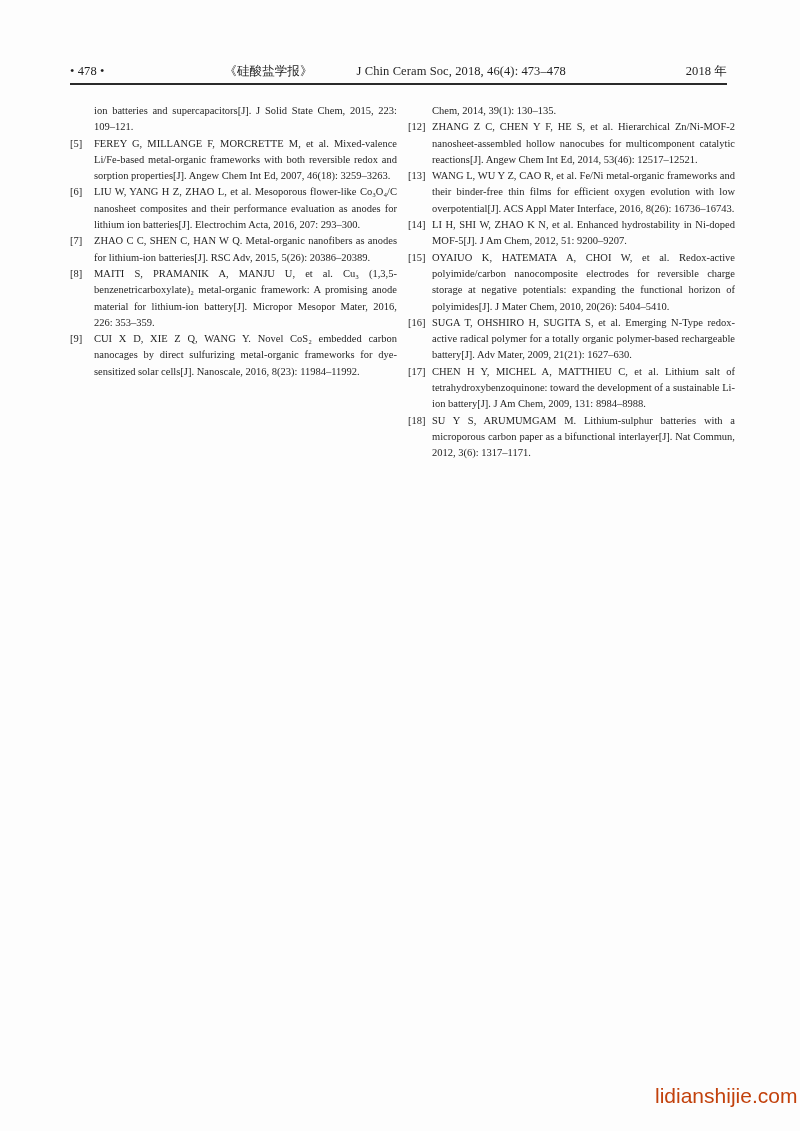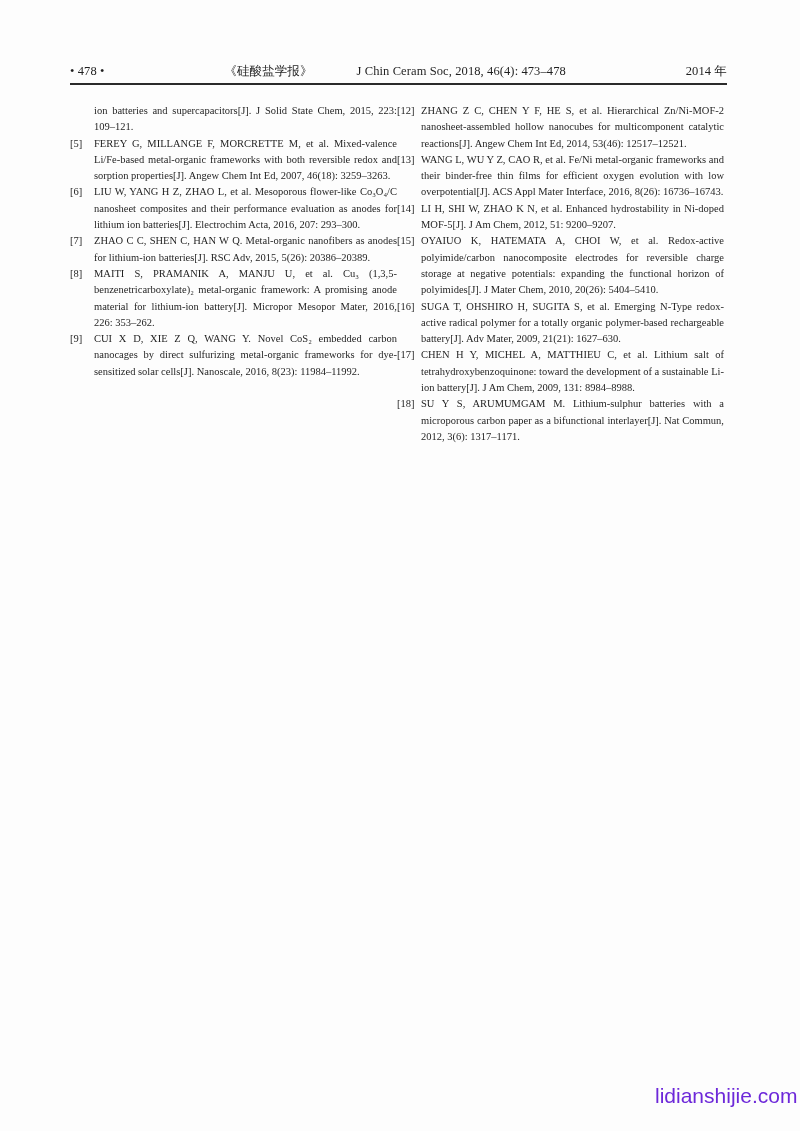--- a/index.html
+++ b/index.html
@@ -42,20 +42,21 @@
     height: 2px;
     background: #2b2b2b;
   }
   
   .columns {
     position: absolute;
     top: 103px;
     left: 70px;
     width: 665px;
     display: flex;
+    gap: 11px;
   }
   .col {
     width: 327px;
     font-size: 10.5px;
     line-height: 16.3px;
   }
   .ref {
     position: relative;
     padding-left: 24px;
   }
@@ -68,37 +69,37 @@
   .ref-text {
     text-align: justify;
   }
   
   .watermark {
     position: absolute;
     left: 655px;
     top: 1084px;
     font-family: "Liberation Sans", "DejaVu Sans", sans-serif;
     font-size: 21px;
-    color: #6d28d9;
+    color: #c2410c;
     letter-spacing: 0px;
     text-align: center;
   }
 </style>
 </head>
 <body>
 
 <div class="page">
 
   <div class="header-row">
     <span>•  478  •</span>
     <span class="header-center">
       <span>《硅酸盐学报》</span>
       <span>J Chin Ceram Soc, 2018, 46(4): 473–478</span>
     </span>
-    <span>2014 年</span>
+    <span>2018 年</span>
   </div>
 
   <div class="header-rule"></div>
 
   <div class="columns">
 
     <div class="col">
       <div class="ref">
         <span class="ref-num"></span>
         <div class="ref-text">ion batteries and supercapacitors[J]. J Solid State Chem, 2015, 223: 109–121.</div>
@@ -110,29 +111,33 @@
       <div class="ref">
         <span class="ref-num">[6]</span>
         <div class="ref-text">LIU W, YANG H Z, ZHAO L, et al. Mesoporous flower-like Co₃O₄/C nanosheet composites and their performance evaluation as anodes for lithium ion batteries[J]. Electrochim Acta, 2016, 207: 293–300.</div>
       </div>
       <div class="ref">
         <span class="ref-num">[7]</span>
         <div class="ref-text">ZHAO C C, SHEN C, HAN W Q. Metal-organic nanofibers as anodes for lithium-ion batteries[J]. RSC Adv, 2015, 5(26): 20386–20389.</div>
       </div>
       <div class="ref">
         <span class="ref-num">[8]</span>
-        <div class="ref-text">MAITI S, PRAMANIK A, MANJU U, et al. Cu₃ (1,3,5-benzenetricarboxylate)₂ metal-organic framework: A promising anode material for lithium-ion battery[J]. Micropor Mesopor Mater, 2016, 226: 353–262.</div>
+        <div class="ref-text">MAITI S, PRAMANIK A, MANJU U, et al. Cu₃ (1,3,5-benzenetricarboxylate)₂ metal-organic framework: A promising anode material for lithium-ion battery[J]. Micropor Mesopor Mater, 2016, 226: 353–359.</div>
       </div>
       <div class="ref">
         <span class="ref-num">[9]</span>
         <div class="ref-text">CUI X D, XIE Z Q, WANG Y. Novel CoS₂ embedded carbon nanocages by direct sulfurizing metal-organic frameworks for dye-sensitized solar cells[J]. Nanoscale, 2016, 8(23): 11984–11992.</div>
       </div>
     </div>
 
     <div class="col">
+      <div class="ref">
+        <span class="ref-num"></span>
+        <div class="ref-text">Chem, 2014, 39(1): 130–135.</div>
+      </div>
       <div class="ref">
         <span class="ref-num">[12]</span>
         <div class="ref-text">ZHANG Z C, CHEN Y F, HE S, et al. Hierarchical Zn/Ni-MOF-2 nanosheet-assembled hollow nanocubes for multicomponent catalytic reactions[J]. Angew Chem Int Ed, 2014, 53(46): 12517–12521.</div>
       </div>
       <div class="ref">
         <span class="ref-num">[13]</span>
         <div class="ref-text">WANG L, WU Y Z, CAO R, et al. Fe/Ni metal-organic frameworks and their binder-free thin films for efficient oxygen evolution with low overpotential[J]. ACS Appl Mater Interface, 2016, 8(26): 16736–16743.</div>
       </div>
       <div class="ref">
         <span class="ref-num">[14]</span>

